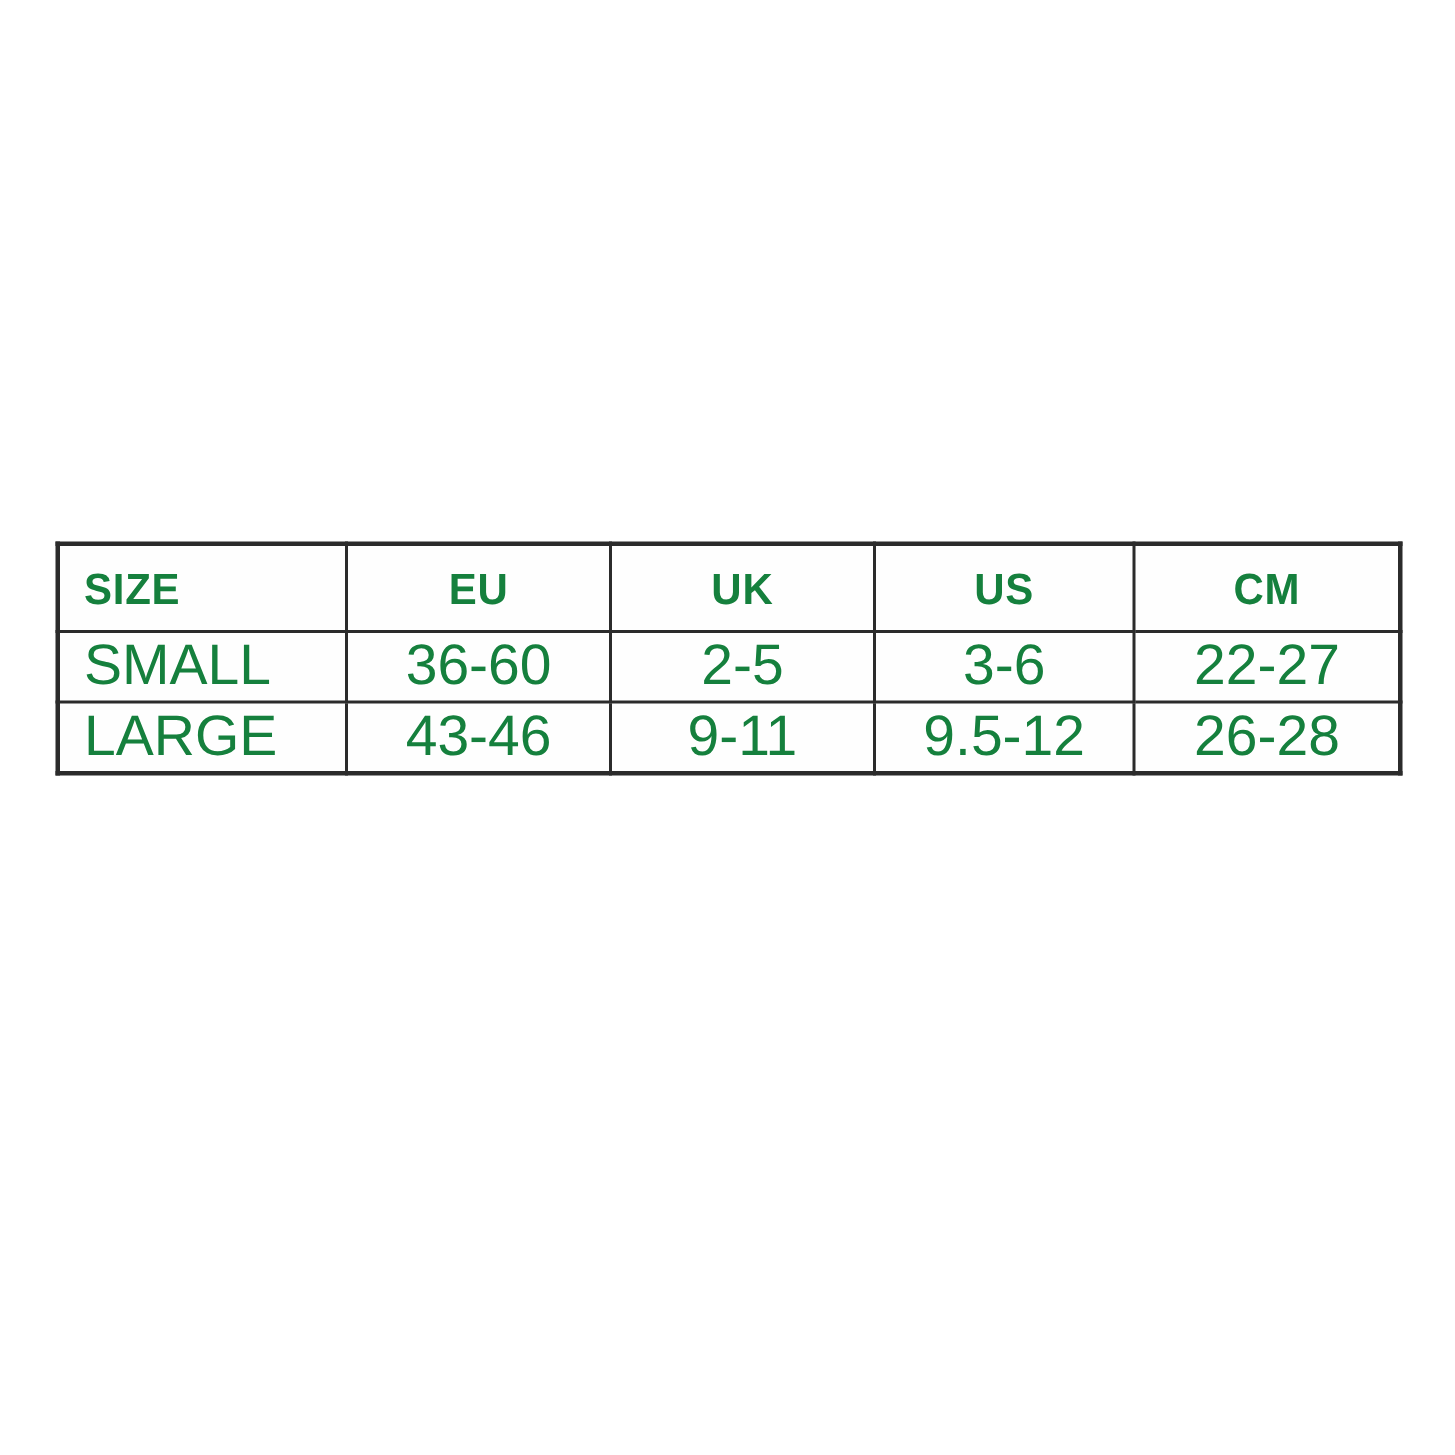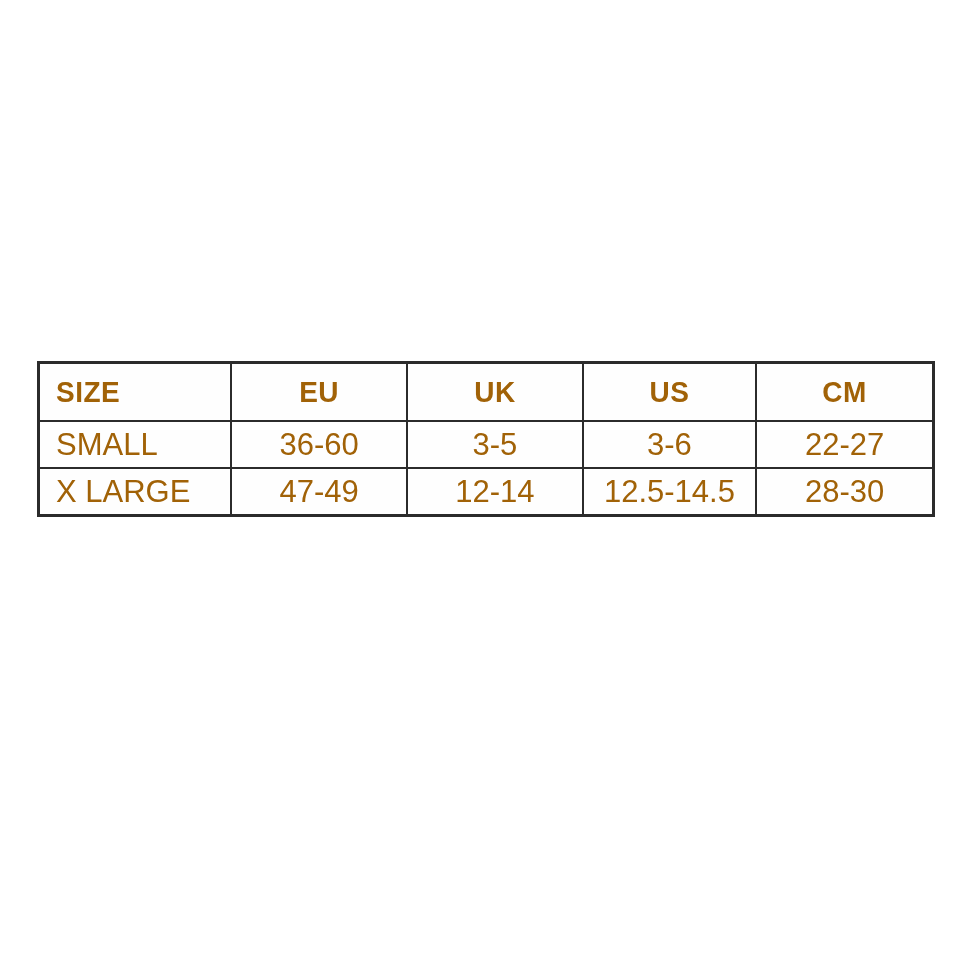--- a/index.html
+++ b/index.html
@@ -18,21 +18,21 @@
     overflow: hidden;
   }
   table.size-chart {
     position: absolute;
     left: 37px;
     top: 361px;
     width: 898px;
     border-collapse: collapse;
     table-layout: fixed;
     background: #fefefe;
-    color: #a16207;
+    color: #15803d;
   }
   table.size-chart th,
   table.size-chart td {
     border: 2px solid #2b2b2b;
     padding: 0 8px;
     text-align: center;
     white-space: nowrap;
     overflow: hidden;
   }
   
@@ -41,21 +41,21 @@
   }
   table.size-chart th {
     height: 56px;
     font-size: 28px;
     font-weight: bold;
     letter-spacing: 0.5px;
     transform: scaleY(1.04);
   }
   table.size-chart td {
     height: 45px;
-    font-size: 31px;
+    font-size: 38px;
     font-weight: normal;
   }
   table.size-chart th.col-size,
   table.size-chart td.col-size {
     text-align: left;
     padding-left: 16px;
   }
   col.c-size { width: 21.5%; }
   col.c-eu   { width: 19.7%; }
   col.c-uk   { width: 19.6%; }
@@ -80,26 +80,26 @@
         <th>EU</th>
         <th>UK</th>
         <th>US</th>
         <th>CM</th>
       </tr>
     </thead>
     <tbody>
       <tr>
         <td class="col-size">SMALL</td>
         <td>36-60</td>
-        <td>3-5</td>
+        <td>2-5</td>
         <td>3-6</td>
         <td>22-27</td>
       </tr>
       <tr>
-        <td class="col-size">X LARGE</td>
-        <td>47-49</td>
-        <td>12-14</td>
-        <td>12.5-14.5</td>
-        <td>28-30</td>
+        <td class="col-size">LARGE</td>
+        <td>43-46</td>
+        <td>9-11</td>
+        <td>9.5-12</td>
+        <td>26-28</td>
       </tr>
     </tbody>
   </table>
 </div>
 
 </body></html>

